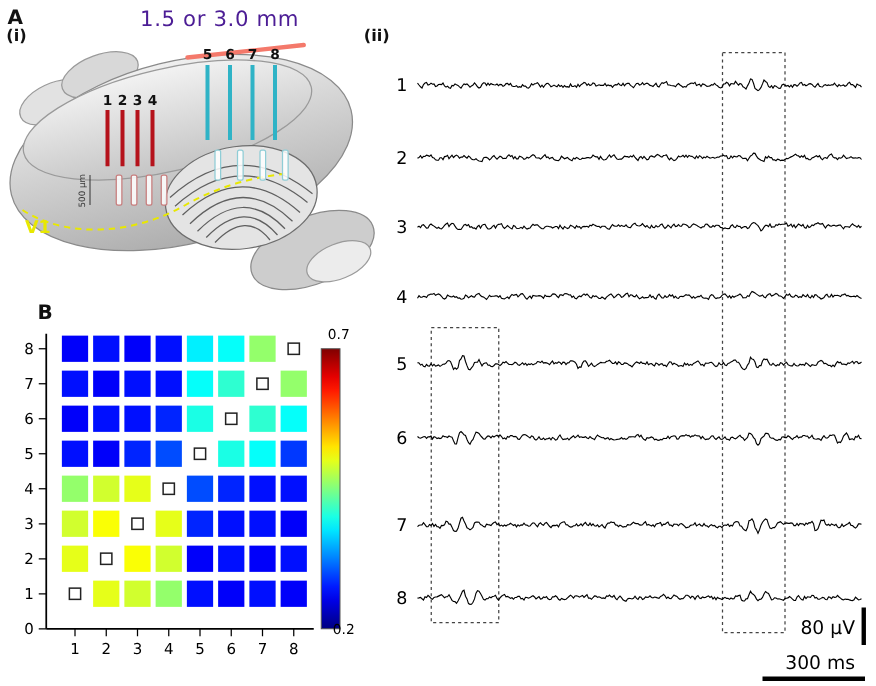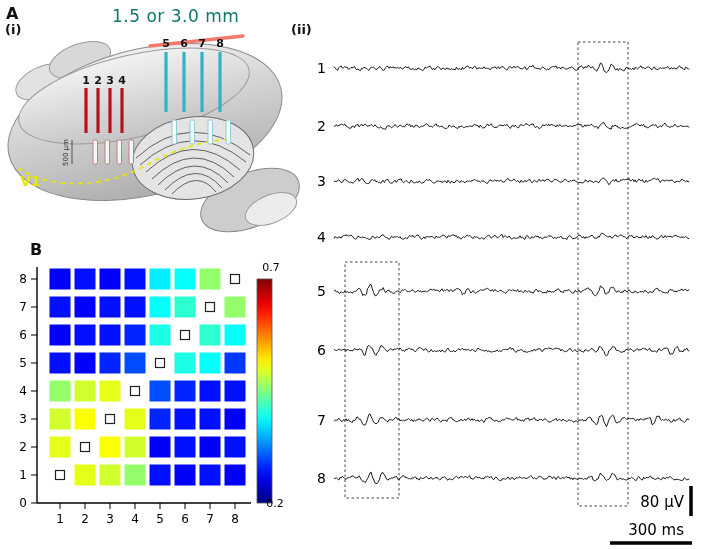--- a/index.html
+++ b/index.html
@@ -1,21 +1,21 @@
 <!DOCTYPE html>
 <html><head>
 <meta charset="utf-8">
 <style>
   html,body{margin:0;padding:0;background:#fff;}
   .canvas{position:relative;width:701px;height:549px;background:#ffffff;overflow:hidden;
           font-family:"DejaVu Sans","Liberation Sans",sans-serif;color:#111;}
   .abs{position:absolute;}
   .panel-letter{font-weight:bold;font-size:16px;}
   .panel-sub{font-weight:bold;font-size:13px;}
-  .distance{font-size:17px;color:#0f766e;letter-spacing:.5px;}
+  .distance{font-size:17px;color:#4c1d95;letter-spacing:.5px;}
   svg{position:absolute;overflow:visible;}
 </style>
 </head>
 <body>
 
 <div class="canvas">
 
   <div class="abs panel-letter" style="left:6px;top:4px;">A</div>
   <div class="abs panel-sub" style="left:5px;top:22px;">(i)</div>
   <div class="abs distance" style="left:112px;top:6px;">1.5 or 3.0 mm</div>

